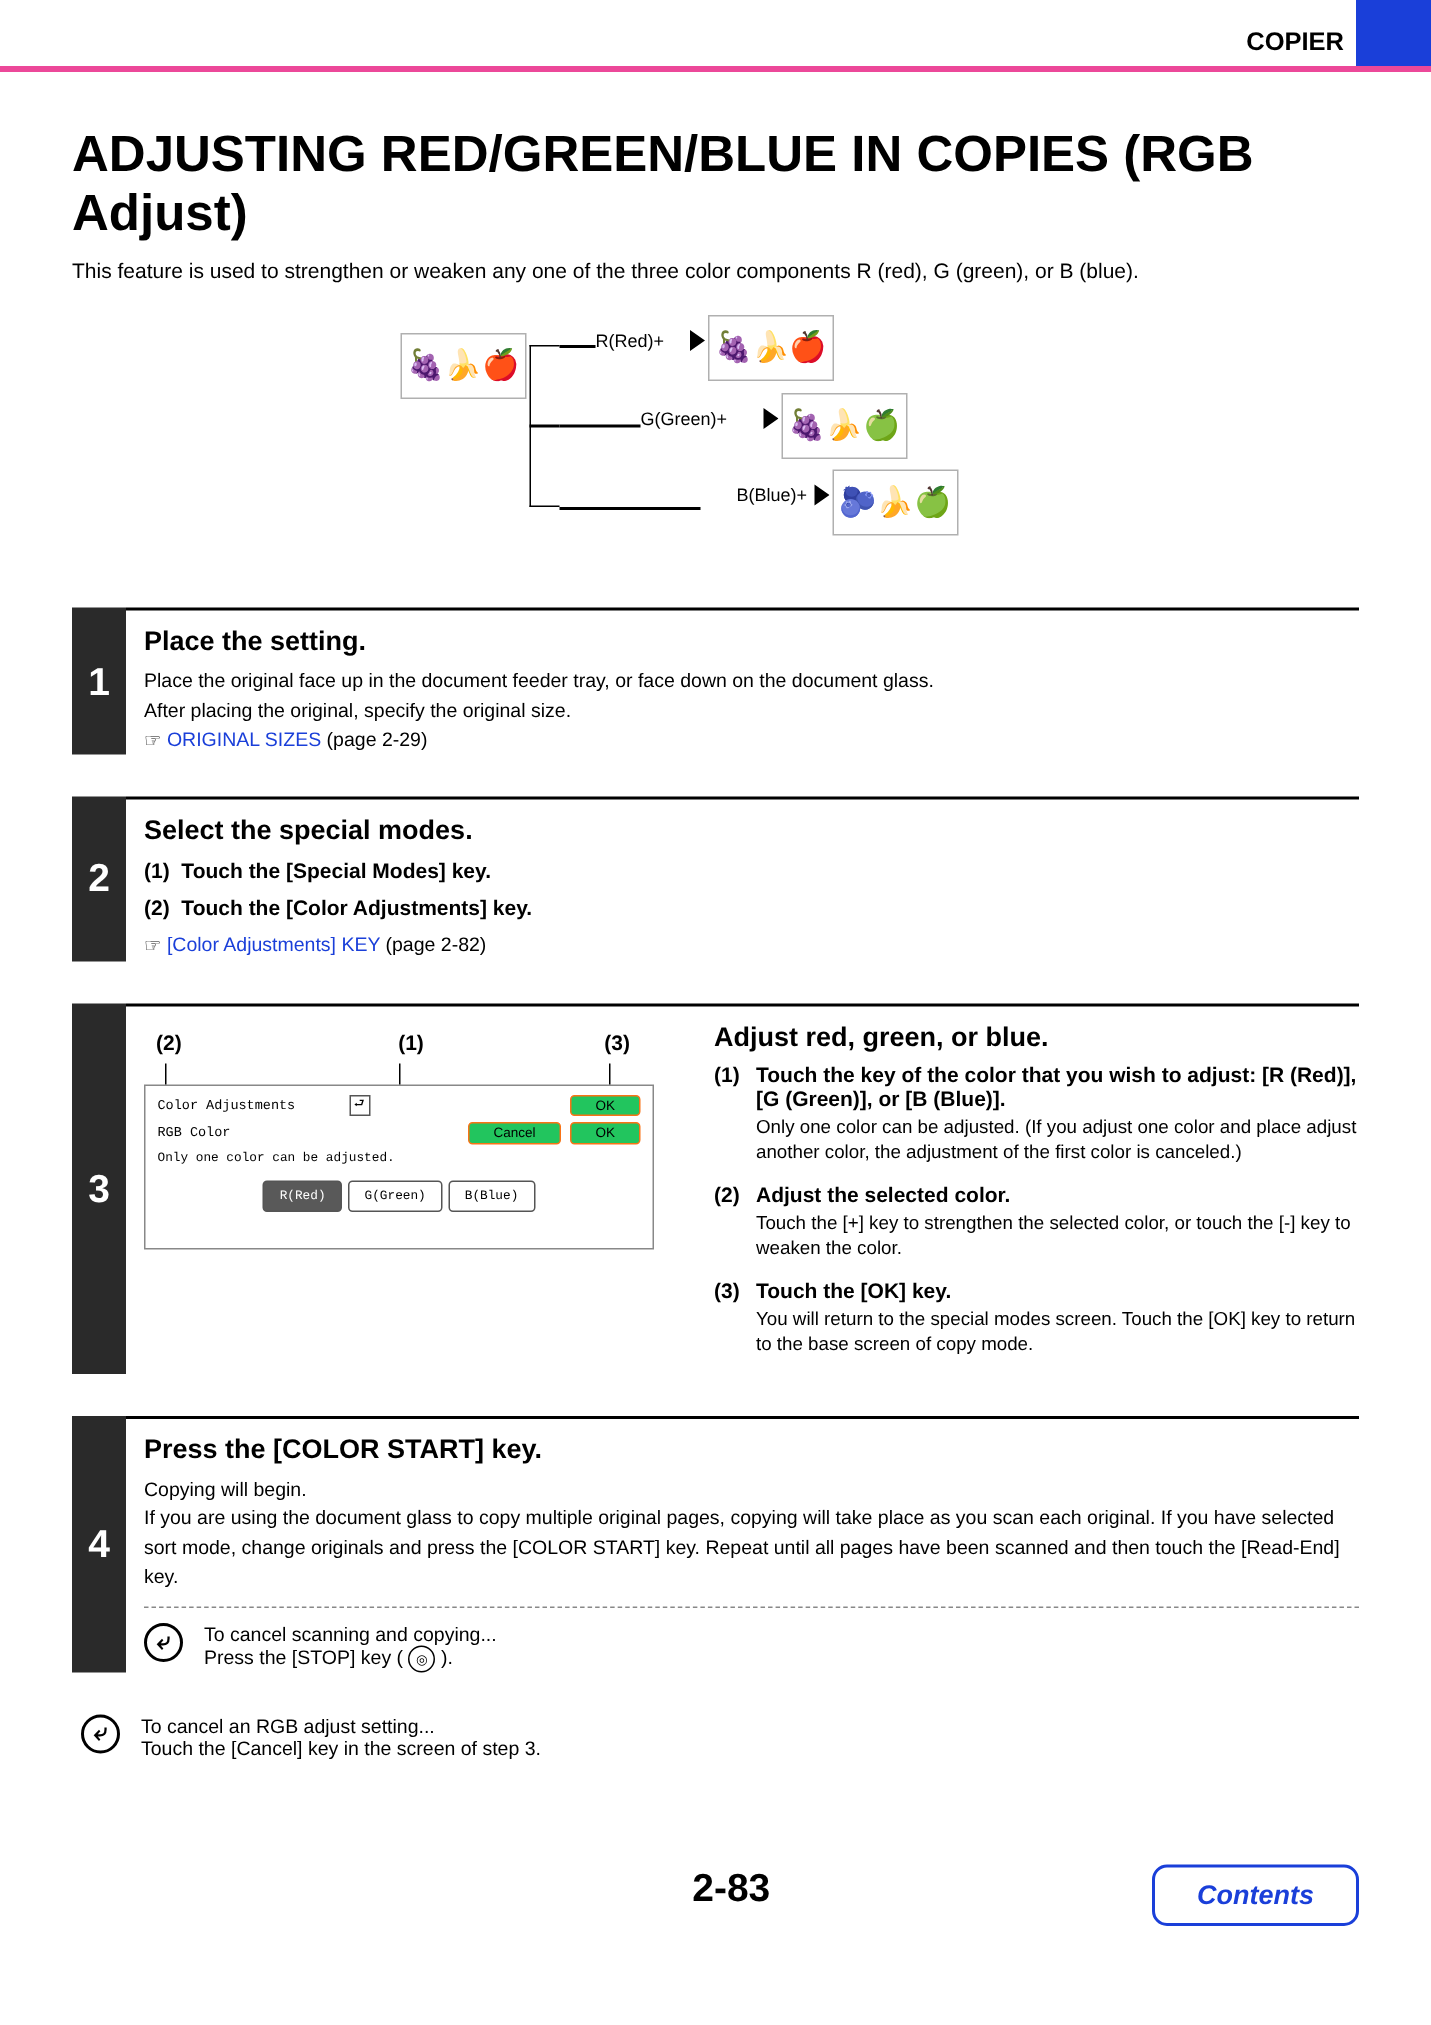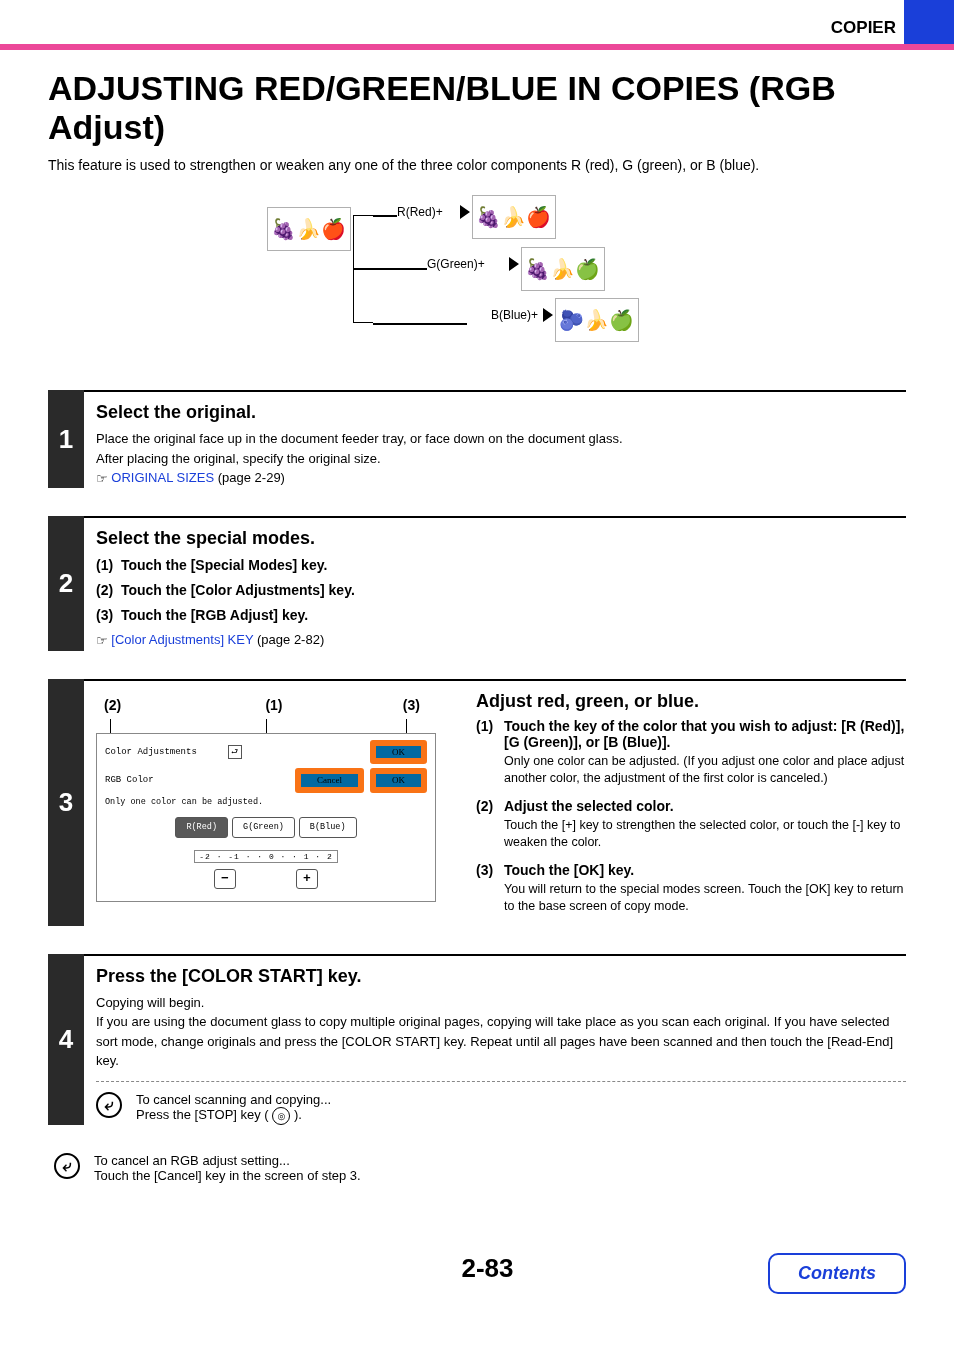--- a/index.html
+++ b/index.html
@@ -6,22 +6,22 @@
   body {
     font-family: Arial, Helvetica, sans-serif;
     font-size: 14px;
     color: #000;
     width: 954px;
     background: #fff;
   }
   .header-bar {
     display: flex;
     align-items: flex-end;
-    border-bottom: 6px solid #ec4899;
-    margin-bottom: 19px;
+    border-bottom: 4px solid #ec4899;
+    margin-bottom: 36px;
   }
   .header-title {
     flex: 1;
     text-align: right;
     font-weight: bold;
     font-size: 17px;
     padding: 12px 8px 6px 0;
   }
   .header-tab {
     width: 50px;
@@ -168,26 +168,26 @@
   }
   .panel-top .lbl { flex: 1; }
   .panel-icon {
     width: 14px; height: 14px;
     border: 1px solid #555;
     display: inline-flex;
     align-items: center; justify-content: center;
     font-size: 8px;
   }
   .panel-btn {
-    border: 6px solid #f97316;
+    border: 1px solid #f97316;
     border-radius: 3px;
     padding: 1px 16px;
     font-size: 9px;
-    background: #0369a1;
-    font-family: Liberation Serif, serif;
+    background: #22c55e;
+    font-family: Liberation Sans, sans-serif;
   }
   .panel-row2 {
     display: flex;
     justify-content: space-between;
     align-items: center;
     margin-bottom: 4px;
   }
   .panel-row2 .lbl { flex: 1; }
   .panel-btns { display: flex; gap: 6px; }
   .info {
@@ -364,21 +364,21 @@
       <div style="position:absolute;left:106px;top:71px;width:54px;height:1.5px;background:#000;"></div>
       <div style="position:absolute;left:106px;top:126px;width:94px;height:1.5px;background:#000;"></div>
     </div>
   </div>
 
   <div class="step-row">
     <div class="step-num-col">
         <div class="step-num">1</div>
       </div>
     <div class="step-body">
-      <div class="step-title">Select the original.</div>
+      <div class="step-title">Place the setting.</div>
       <div class="step-text">
         <div>Place the original face up in the document feeder tray, or face down on the document glass.</div>
         <div>After placing the original, specify the original size.</div>
         <div>
           <span class="link-icon">☞</span>
           <span class="link">ORIGINAL SIZES</span>
           <span class="page-ref">(page 2-29)</span>
         </div>
       </div>
     </div>
@@ -386,21 +386,20 @@
 
   <div class="step-row">
     <div class="step-num-col">
         <div class="step-num">2</div>
       </div>
     <div class="step-body">
       <div class="step-title">Select the special modes.</div>
       <div class="step-text">
         <div class="sub-bold"><span>(1)</span>&nbsp;&nbsp;<span>Touch the [Special Modes] key.</span></div>
         <div class="sub-bold"><span>(2)</span>&nbsp;&nbsp;<span>Touch the [Color Adjustments] key.</span></div>
-        <div class="sub-bold"><span>(3)</span>&nbsp;&nbsp;<span>Touch the [RGB Adjust] key.</span></div>
         <div>
           <span class="link-icon">☞</span>
           <span class="link">[Color Adjustments] KEY</span>
           <span class="page-ref">(page 2-82)</span>
         </div>
       </div>
     </div>
   </div>
 
   <div class="step-row">
@@ -432,27 +431,20 @@
               <span class="panel-btn">Cancel</span>
               <span class="panel-btn">OK</span>
             </div>
           </div>
           <div class="info">Only one color can be adjusted.</div>
           <div class="color-row">
             <span class="color-btn sel">R(Red)</span>
             <span class="color-btn">G(Green)</span>
             <span class="color-btn">B(Blue)</span>
           </div>
-          <div class="scale-area">
-            <div class="scale-bar">-2 · -1 · · 0 · · 1 · 2</div>
-            <div class="pm-row">
-              <span class="pm-btn">−</span>
-              <span class="pm-btn">+</span>
-            </div>
-          </div>
         </div>
       </div>
       <div class="step3-right">
         <div class="step-title">Adjust red, green, or blue.</div>
         <div class="enum-item">
           <div class="enum-head">
               <span class="enum-num">(1)</span>
               <span>Touch the key of the color that you wish to adjust: [R (Red)], [G (Green)], or [B (Blue)].</span>
             </div>
           <div class="enum-body">Only one color can be adjusted. (If you adjust one color and place adjust another color, the adjustment of the first color is canceled.)</div>

